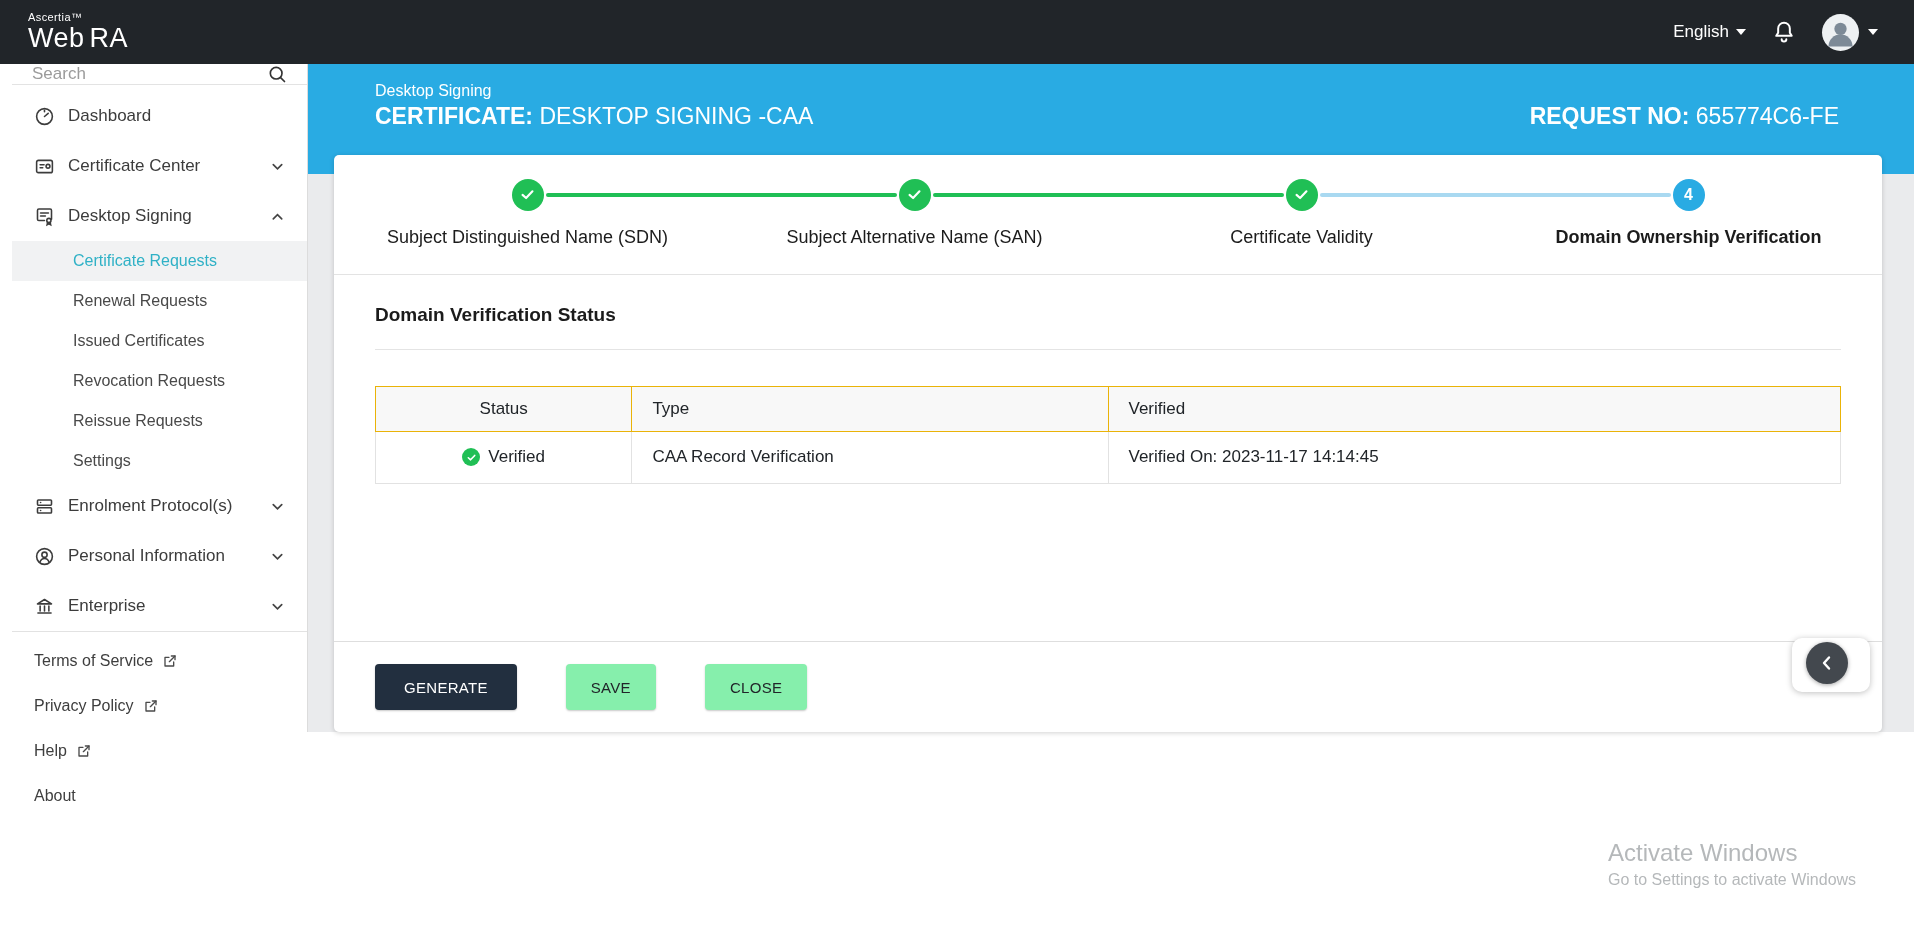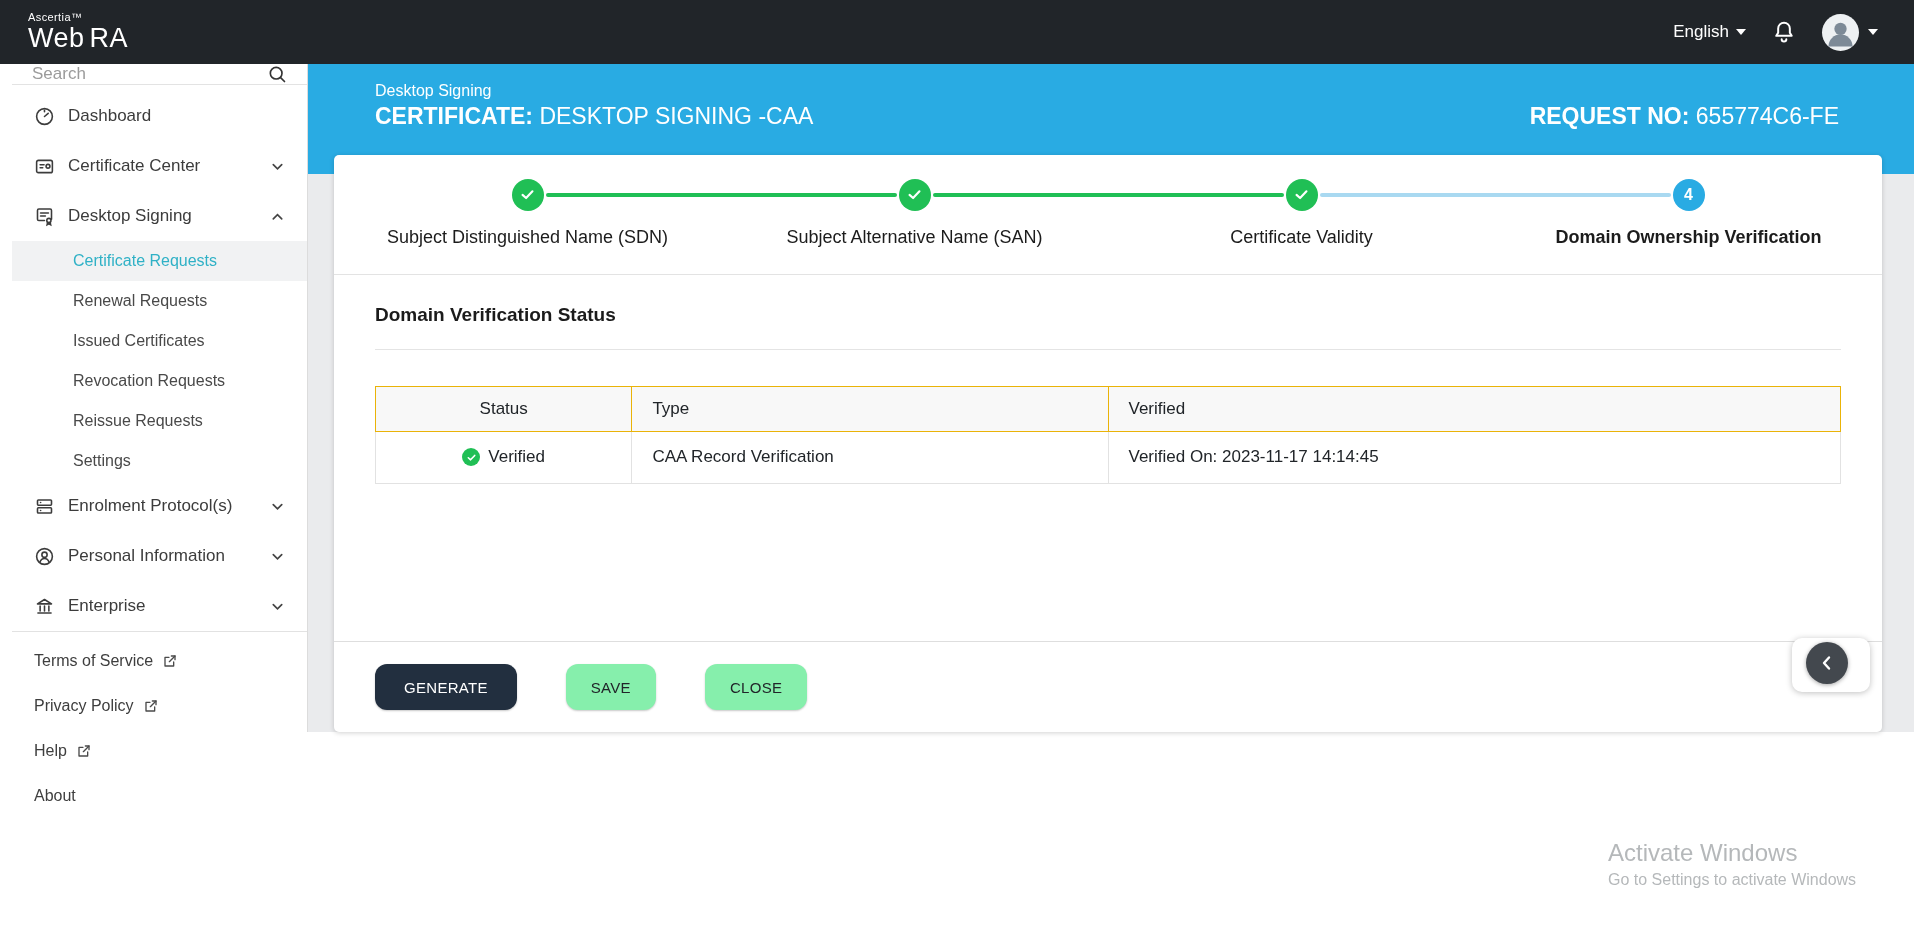--- a/index.html
+++ b/index.html
@@ -74,21 +74,21 @@
   .dv-table th { height:45px; background:#f8f8f8; font-weight:normal; color:#212529; border:1px solid #eab308; }
   .dv-table td { height:52px; border:1px solid #e2e2e2; color:#212529; }
   .col-status { width:17.5%; text-align:center; }
   .col-type { width:32.5%; text-align:left; padding-left:20px; }
   .col-details { width:50%; text-align:left; padding-left:20px; }
   .status-cell { display:inline-flex; align-items:center; gap:8px; }
   .check-badge { width:18px; height:18px; border-radius:50%; background:#20bf55; display:grid; place-items:center; flex:0 0 auto; }
 
   
   .card-footer { flex:0 0 auto; border-top:1px solid #dedede; padding:22px 41px; display:flex; gap:25px; }
-  .btn { height:46px; border:none; border-radius:12px; font-family:inherit; font-size:15px; letter-spacing:.3px; cursor:pointer; box-shadow:0 1px 2px rgba(0,0,0,.22); }
+  .btn { height:46px; border:none; border-radius:4px; font-family:inherit; font-size:15px; letter-spacing:.3px; cursor:pointer; box-shadow:0 1px 2px rgba(0,0,0,.22); }
   .btn-generate { background:#222f3f; color:#fff; padding:0 29px; }
   .btn-light { background:#86efac; color:#212529; padding:0 25px;margin-left:24px; }
 
   
   .watermark { position:absolute; left:1300px; top:775px; color:#b5b8ba; z-index:3; pointer-events:none; }
   .watermark .wm1 { font-size:24px; }
   .watermark .wm2 { font-size:16px; margin-top:4px; }
   .float-pill { position:absolute; right:44px; bottom:40px; width:78px; height:54px; background:#fff; border-radius:10px; box-shadow:0 1px 6px rgba(0,0,0,.25); z-index:4; }
   .float-btn { position:absolute; right:66px; bottom:48px; width:42px; height:42px; border-radius:50%; background:#43484e; display:grid; place-items:center; cursor:pointer; z-index:5; box-shadow:0 1px 4px rgba(0,0,0,.35); }
 

